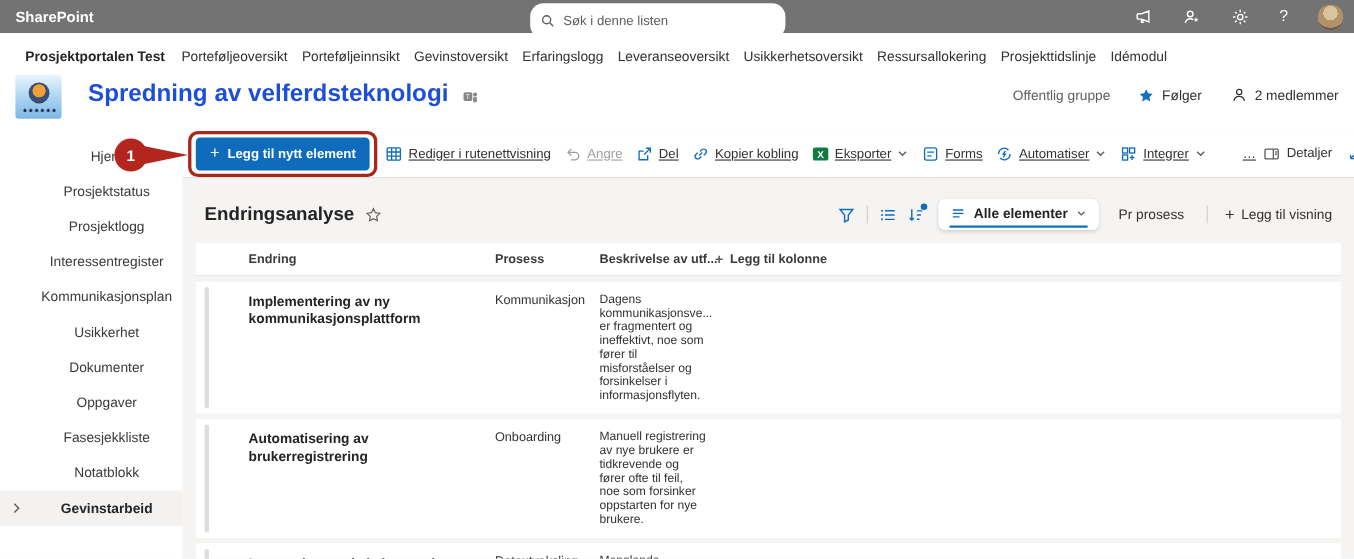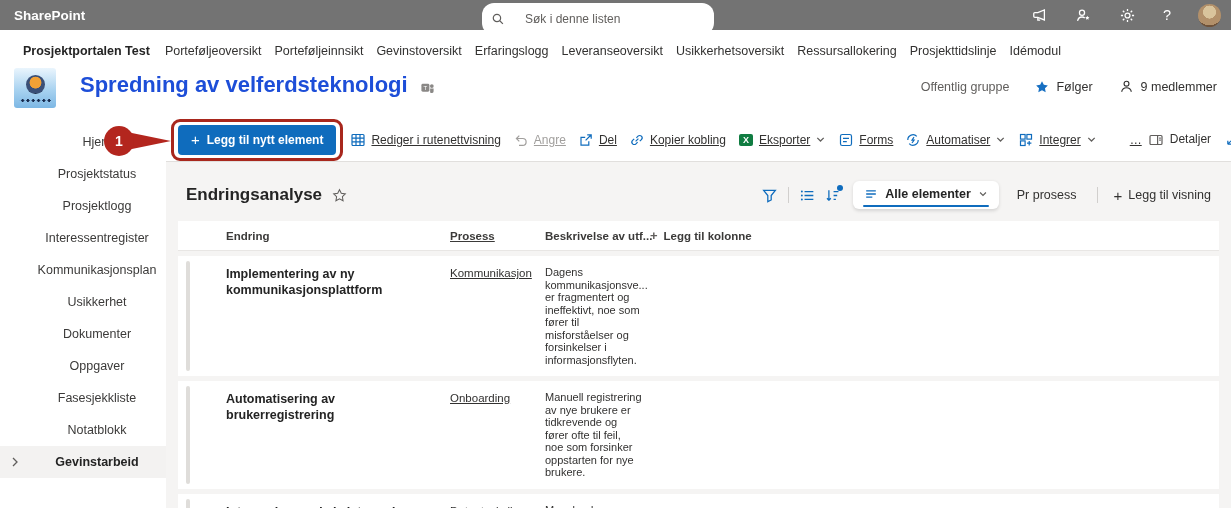--- a/index.html
+++ b/index.html
@@ -8,21 +8,21 @@
     font-family:"Liberation Sans","DejaVu Sans",sans-serif;
     color:#323130; background:#ffffff; position:relative; font-size:13px;
   }
   svg { display:block; }
 
   
   .topbar { position:absolute; left:0; top:0; width:1231px; height:30px;
     background:#737373; display:flex; align-items:center; }
   .topbar-app { color:#fff; font-weight:bold; font-size:13.5px; padding-left:14px; }
   .searchbox { position:absolute; left:482px; top:3px; width:232px; height:24px;
-    background:#fff; border-radius:12px; display:flex; align-items:center; gap:7px; padding:16px 9px;justify-content:space-between; }
+    background:#fff; border-radius:12px; display:flex; align-items:center; gap:7px; padding:16px 9px; }
   .searchbox input { border:none; outline:none; font-size:12px; color:#323130; width:180px;
     font-family:inherit; background:transparent; }
   .searchbox input::placeholder { color:#605e5c; }
   .topbar-right { position:absolute; right:10px; top:0; height:30px; display:flex; align-items:center; gap:27px; }
   .tb-icon { width:17px; height:17px; color:#fff; cursor:pointer; }
   .tb-help { color:#fff; font-size:14.5px; }
   .avatar { width:23px; height:23px; border-radius:50%; overflow:hidden;
     background:radial-gradient(circle at 50% 35%, #d9c49c 0 34%, #b2906a 35% 70%, #6f5239 71%); }
 
   
@@ -99,21 +99,21 @@
   .addview { display:flex; align-items:center; gap:6px; font-size:12.5px; color:#323130;
     padding:6px 6px; cursor:pointer; }
   .plus-glyph { font-size:15px; color:#323130; line-height:1; }
 
   
   .table { margin-top:2px; }
   .thead { background:#fff; height:30px; display:flex; align-items:center; font-size:11.5px;
     font-weight:bold; color:#3b3a39; border-bottom:1px solid #e8e6e4; }
   .col-sel { width:48px; flex:none; }
   .col-endring { width:224px; flex:none; padding-right:14px; }
-  .col-prosess { width:95px; flex:none; padding-right:10px;text-decoration:underline; }
+  .col-prosess { width:95px; flex:none; padding-right:10px; }
   .col-beskrivelse { width:105px; flex:none; padding-right:8px; }
   .col-add { flex:1; display:flex; align-items:center; gap:6px; white-space:nowrap; cursor:pointer; }
   .th { cursor:pointer; white-space:nowrap; }
   .trow { background:#fff; margin-top:5px; display:flex; position:relative; padding:10px 0 10px; cursor:pointer; }
   .row-accent { position:absolute; left:8px; top:5px; bottom:5px; width:4px; background:#dfddda; border-radius:2px; }
   .cell-title { font-size:12.5px; font-weight:bold; color:#242424; line-height:16px; }
   .cell-prosess { font-size:11.5px; color:#323130; line-height:14px; }
   .cell-desc { font-size:11px; color:#323130; line-height:12.5px; }
 
   
@@ -187,21 +187,21 @@
       <svg width="14" height="14" viewBox="0 0 16 16" fill="#166fc2">
           <path d="M8 1.3l2.1 4.2 4.6.7-3.3 3.2.8 4.6L8 11.8 3.8 14l.8-4.6L1.3 6.2l4.6-.7z"></path>
         </svg>
       <span>Følger</span>
     </span>
     <span class="sh-members">
       <svg width="15" height="15" viewBox="0 0 16 16" fill="none" stroke="#323130" stroke-width="1.2">
           <circle cx="8" cy="5" r="2.6"></circle>
           <path d="M2.8 13.6c.7-3 2.8-4.3 5.2-4.3s4.5 1.3 5.2 4.3"></path>
         </svg>
-      <span>9 medlemmer</span>
+      <span>2 medlemmer</span>
     </span>
   </div>
 </div>
 
 <nav class="sidebar">
 
     <div class="side-item">
 
       <span>Hjem</span>
     </div>

